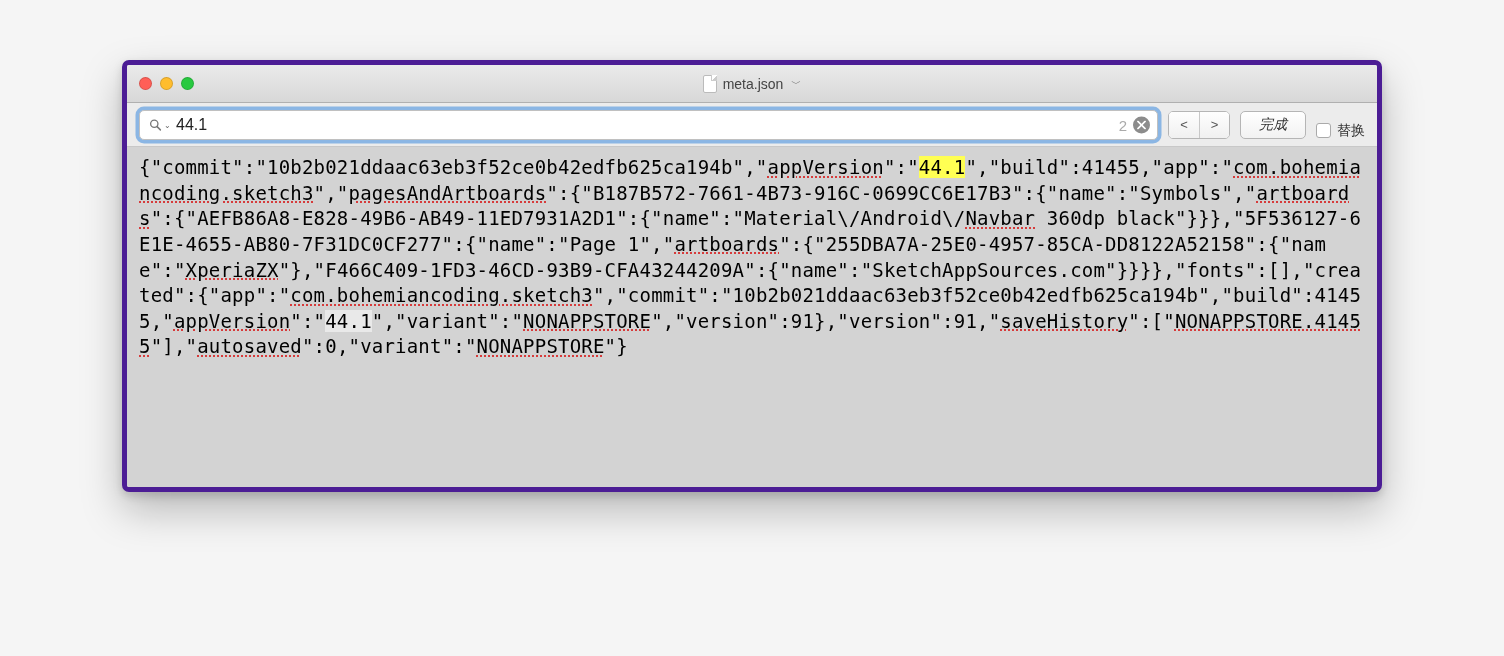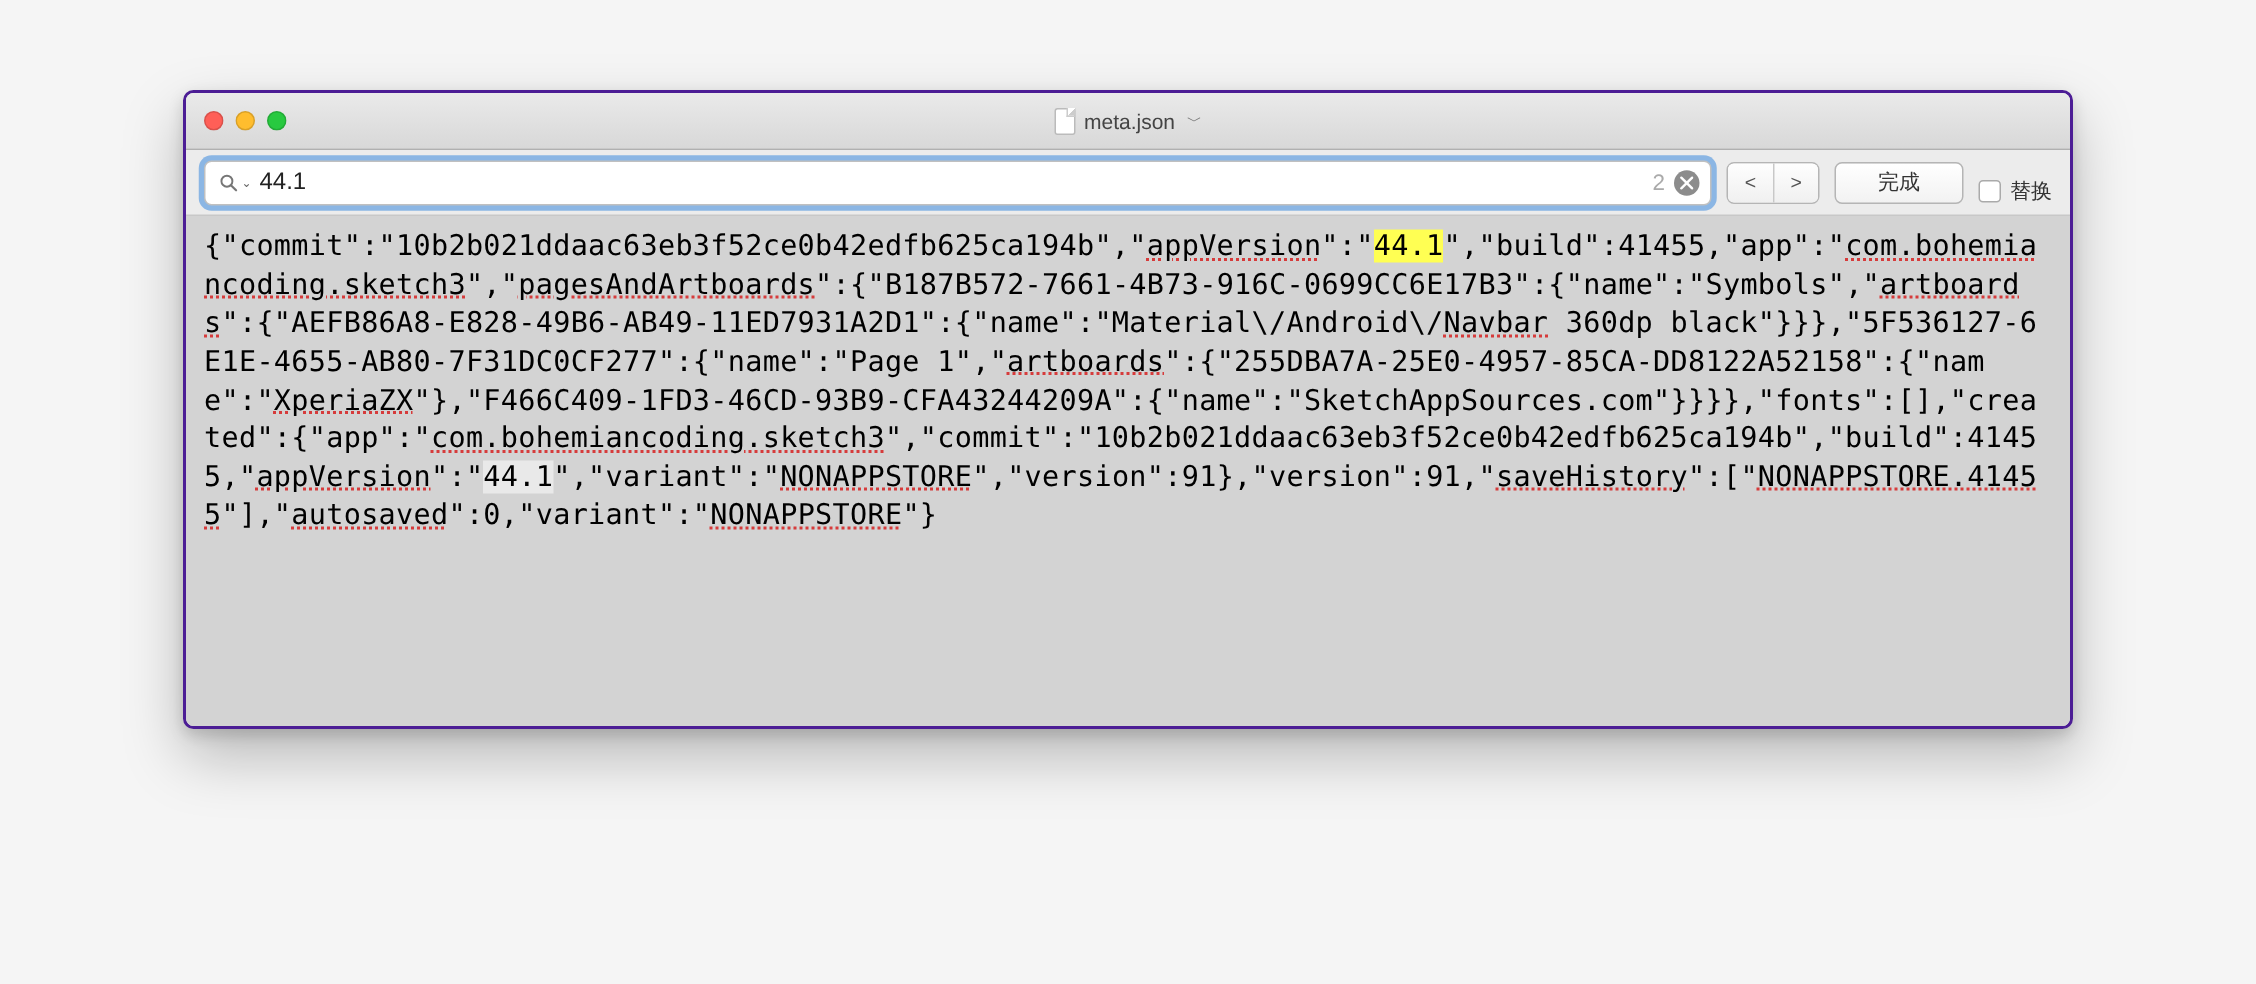--- a/index.html
+++ b/index.html
@@ -7,21 +7,21 @@
       background: #f5f5f5;
       font-family: -apple-system, BlinkMacSystemFont, "Helvetica Neue", Arial, sans-serif;
       padding: 60px;
       display: flex;
       justify-content: center;
       align-items: flex-start;
     }
     .window {
       width: 1260px;
       background: #ececec;
-      border: 2px solid #4c1d95;
+      border: 5px solid #4c1d95;
       border-radius: 7px;
       box-shadow: 0 18px 40px rgba(0,0,0,0.25), 0 4px 10px rgba(0,0,0,0.15);
       overflow: hidden;
     }
     .titlebar {
       height: 38px;
       background: linear-gradient(to bottom, #eaeaea, #d8d8d8);
       border-bottom: 1px solid #b0b0b0;
       display: flex;
       align-items: center;
@@ -115,28 +115,29 @@
       width: 30px;
       display: flex; align-items: center; justify-content: center;
       font-size: 13px; color: #555;
       background: linear-gradient(#fefefe,#f0f0f0);
       cursor: default;
     }
     .seg-btn + .seg-btn { border-left: 1px solid #c8c8c8; }
 
     .pill-btn {
       height: 28px;
-      padding: 0 28px;
+      padding: 0 18px;
       border: 1px solid #b5b5b5;
       border-radius: 5px;
       background: linear-gradient(#fff,#f2f2f2);
       font-size: 14px;
       color: #333;
       display: flex; align-items: center;
       cursor: default;
+      font-style: italic;
     }
     .check-row { display: flex; align-items: center; gap: 6px; color:#333; font-size:14px;margin-top:12px; }
     .checkbox {
       width: 15px; height: 15px; border: 1px solid #aaa; border-radius: 3px; background: #fff;
     }
 
     .content {
       background: #d3d3d3;
       padding: 8px 12px 60px 12px;
       font-family: "Menlo","Monaco",Consolas,monospace;

